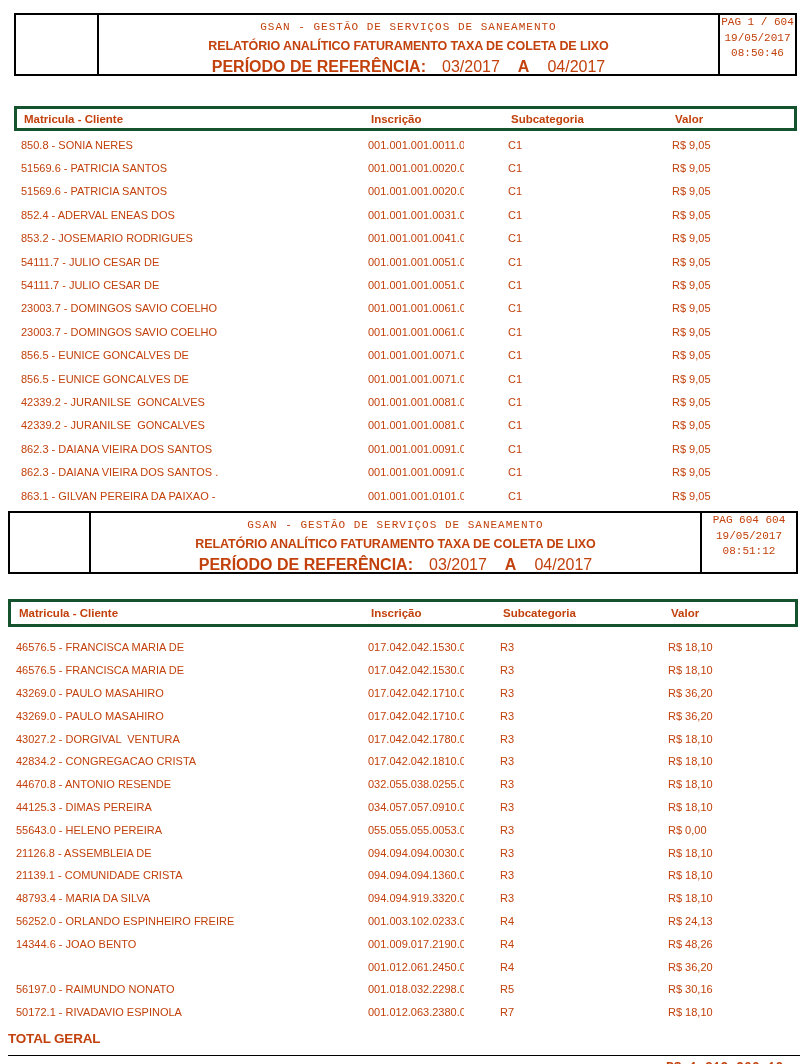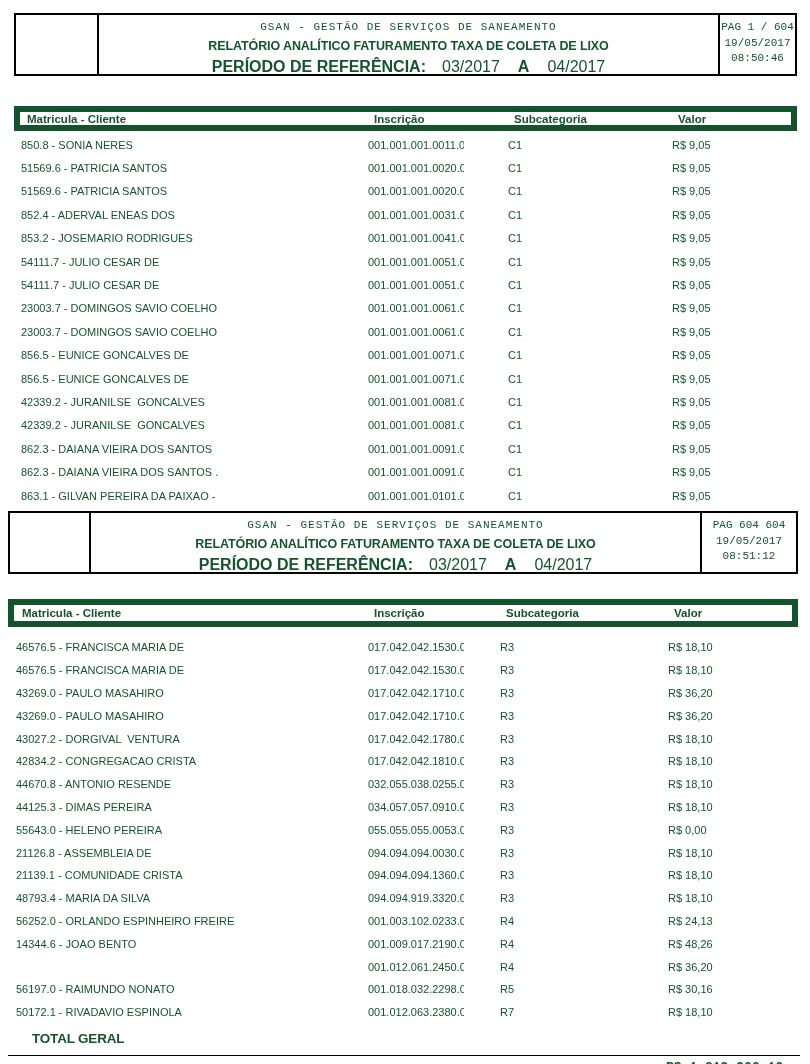--- a/index.html
+++ b/index.html
@@ -1,46 +1,46 @@
 <!DOCTYPE html>
 <html><head>
 <meta charset="utf-8">
 <style>
   * { margin:0; padding:0; box-sizing:border-box; }
   html,body { background:#ffffff; }
   .page {
     position:relative; width:810px; height:1064px; background:#ffffff;
-    font-family:"Liberation Sans", sans-serif; color:#14532d; overflow:hidden;
+    font-family:"Liberation Sans", sans-serif; color:#c2410c; overflow:hidden;
   }
   
   .hdr-box { position:absolute; border:2px solid #000; display:flex; background:#fff; }
   .hdr1 { left:14px; top:13px; width:783px; height:63px; }
   .hdr2 { left:8px;  top:511px; width:790px; height:63px; }
   .logo-cell { border-right:2px solid #000; }
   .hdr1 .logo-cell { width:83px; }
   .hdr2 .logo-cell { width:81px; }
   .center-cell { flex:1; display:flex; flex-direction:column; align-items:center; }
   .org-line {
     margin-top:6px; font-family:"Liberation Mono", monospace;
     font-size:11px; letter-spacing:1px; white-space:pre;
   }
   .title-line { margin-top:6px; font-size:12.5px; font-weight:bold; letter-spacing:-0.1px; white-space:pre; }
   .period-line { margin-top:5px; font-size:16px; white-space:pre; }
   .period-line .b { font-weight:bold; }
   .period-line .gap { display:inline-block; width:16px; }
   .period-line .gap2 { display:inline-block; width:18px; }
   .pag-cell {
     border-left:2px solid #000; display:flex; flex-direction:column;
-    align-items:center; padding-top:5px;
+    align-items:center; 
     font-family:"Liberation Mono", monospace; font-size:11px; line-height:15.5px; white-space:pre;
   }
   .hdr1 .pag-cell { width:77px; }
   .hdr2 .pag-cell { width:96px; }
   
-  .thead-box { position:absolute; border:6px solid #14532d; background:#fff; }
+  .thead-box { position:absolute; border:3px solid #14532d; background:#fff; }
   .th1 { left:14px; top:106px; width:783px; height:25px; }
   .th2 { left:8px;  top:599px; width:790px; height:28px; }
   .thead-box .col {
     position:absolute; top:50%; transform:translateY(-50%);
     font-size:11.5px; font-weight:bold; white-space:pre;
   }
   .th1 .c-name{left:7px}  .th1 .c-insc{left:354px} .th1 .c-sub{left:494px} .th1 .c-val{left:658px}
   .th2 .c-name{left:8px}  .th2 .c-insc{left:360px} .th2 .c-sub{left:492px} .th2 .c-val{left:660px}
   
   .rows { position:absolute; }
@@ -57,21 +57,21 @@
   .rows-t1 .c-insc{left:354px; width:96px}
   .rows-t1 .c-sub {left:494px}
   .rows-t1 .c-val {left:658px}
   .rows-t2 .c-name{left:8px;  width:335px}
   .rows-t2 .c-insc{left:360px; width:96px}
   .rows-t2 .c-sub {left:492px}
   .rows-t2 .c-val {left:660px}
   
   .bottom-line { position:absolute; left:8px; top:1055px; width:792px; height:1px; background:#000; }
   .total-label {
-    position:absolute; left:32px; top:1031px;
+    position:absolute; left:8px; top:1031px;
     font-size:13.5px; font-weight:bold; letter-spacing:-0.2px;
   }
   .total-value {
     position:absolute; left:666px; top:1032px;
     font-family:"Liberation Mono", monospace; font-size:13px; font-weight:bold; white-space:pre;margin-top:28px;
   }
 </style>
 </head>
 <body>
 

